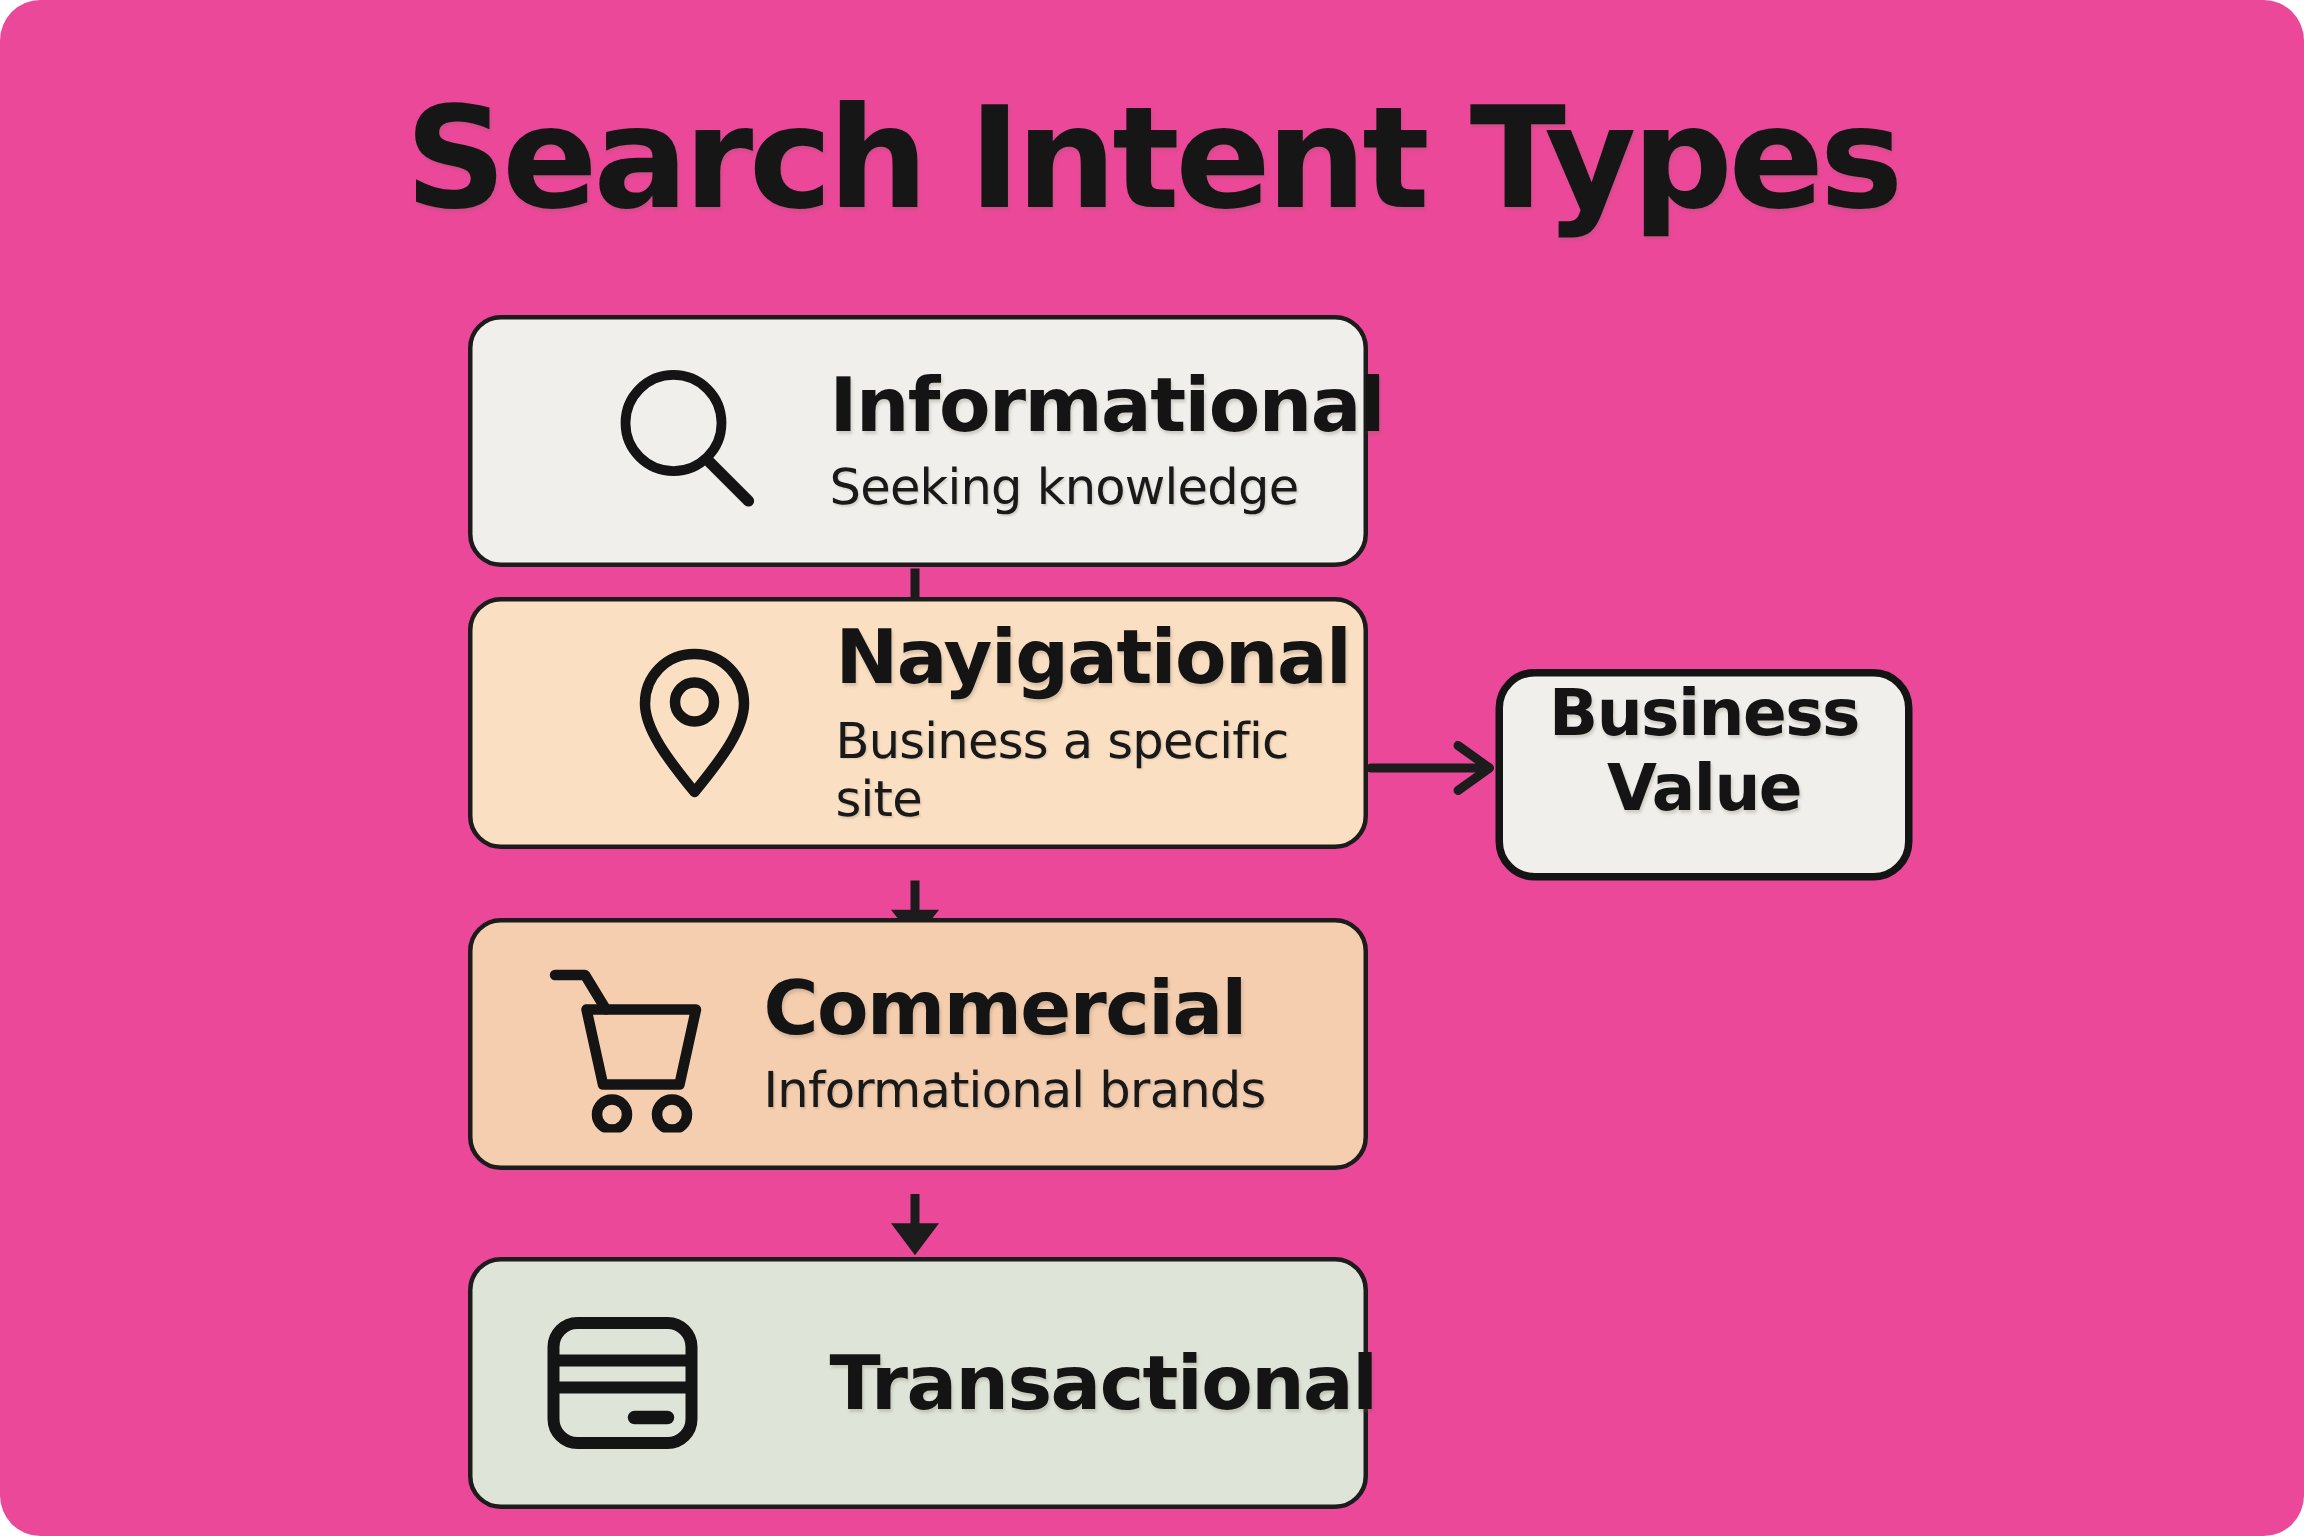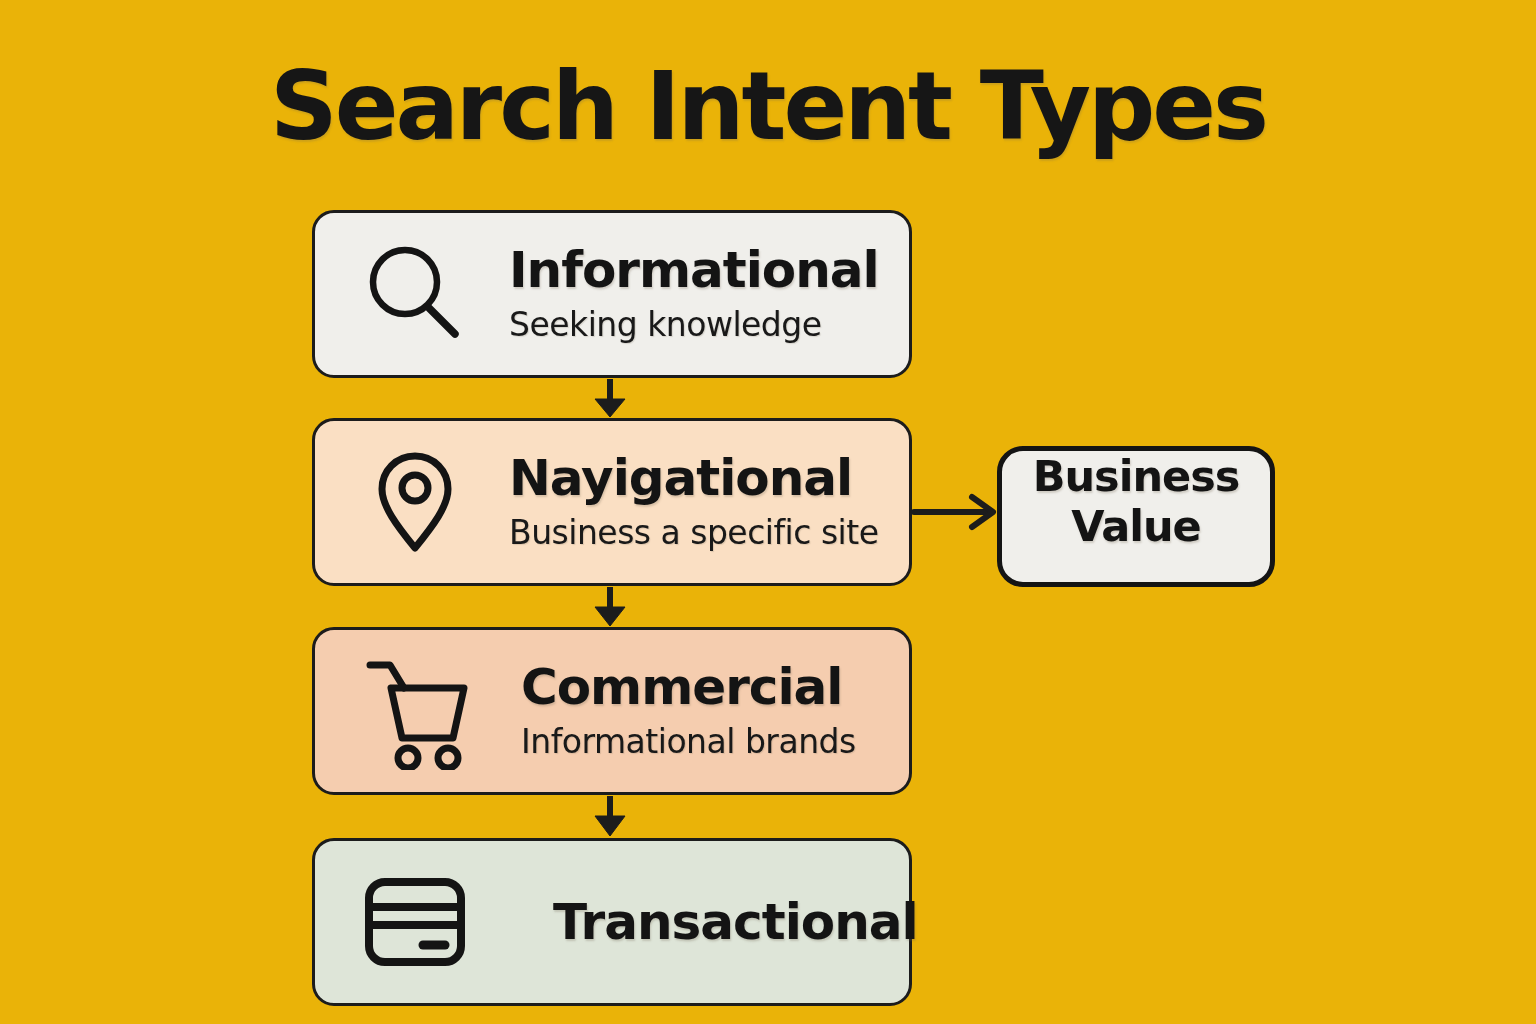--- a/index.html
+++ b/index.html
@@ -3,21 +3,22 @@
 <meta charset="utf-8">
 <style>
   html,body{margin:0;padding:0;}
   body{
     width:1536px;height:1024px;
     font-family:"DejaVu Sans","Liberation Sans",sans-serif;
     overflow:hidden;
   }
   .canvas{
     position:relative;width:1536px;height:1024px;
-    background:#eab308;
+    background:#ec4899;
+    border-radius:27px;
   }
   .title{
     position:absolute;top:52px;left:0;width:100%;
     margin:0;text-align:center;
     font-size:94px;font-weight:700;letter-spacing:-3px;
     color:#161616;
     text-shadow:1px 2px 2px rgba(110,100,80,0.22);
   }
   .connectors{position:absolute;top:0;left:0;pointer-events:none;}
   .node{
@@ -37,23 +38,23 @@
   .node .label{
     font-size:50px;font-weight:700;color:#141414;letter-spacing:-1px;
     line-height:1.05;
     text-shadow:1px 2px 2px rgba(110,100,80,0.25);
   }
   .node .desc{
     margin-top:9px;
     font-size:33px;font-weight:400;color:#191919;letter-spacing:-0.5px;
     text-shadow:1px 1px 1px rgba(110,100,80,0.2);
   }
-  .node-1{top:210px;}
-  .node-2{top:418px;}
-  .node-3{top:627px;gap:12px;}
+  .node-1{top:210px;padding-left:44px;}
+  .node-2{top:398px;padding-left:48px;}
+  .node-3{top:612px;}
   .node-4{top:838px;}
   .side-node{
     position:absolute;left:997px;top:446px;width:278px;height:141px;
     box-sizing:border-box;
     border:5px solid #141414;border-radius:26px;
     display:flex;align-items:flex-start;justify-content:center;
     text-align:center;
     font-size:43px;font-weight:700;color:#141414;line-height:1.17;
     letter-spacing:-1px;
     padding:0 34px;

